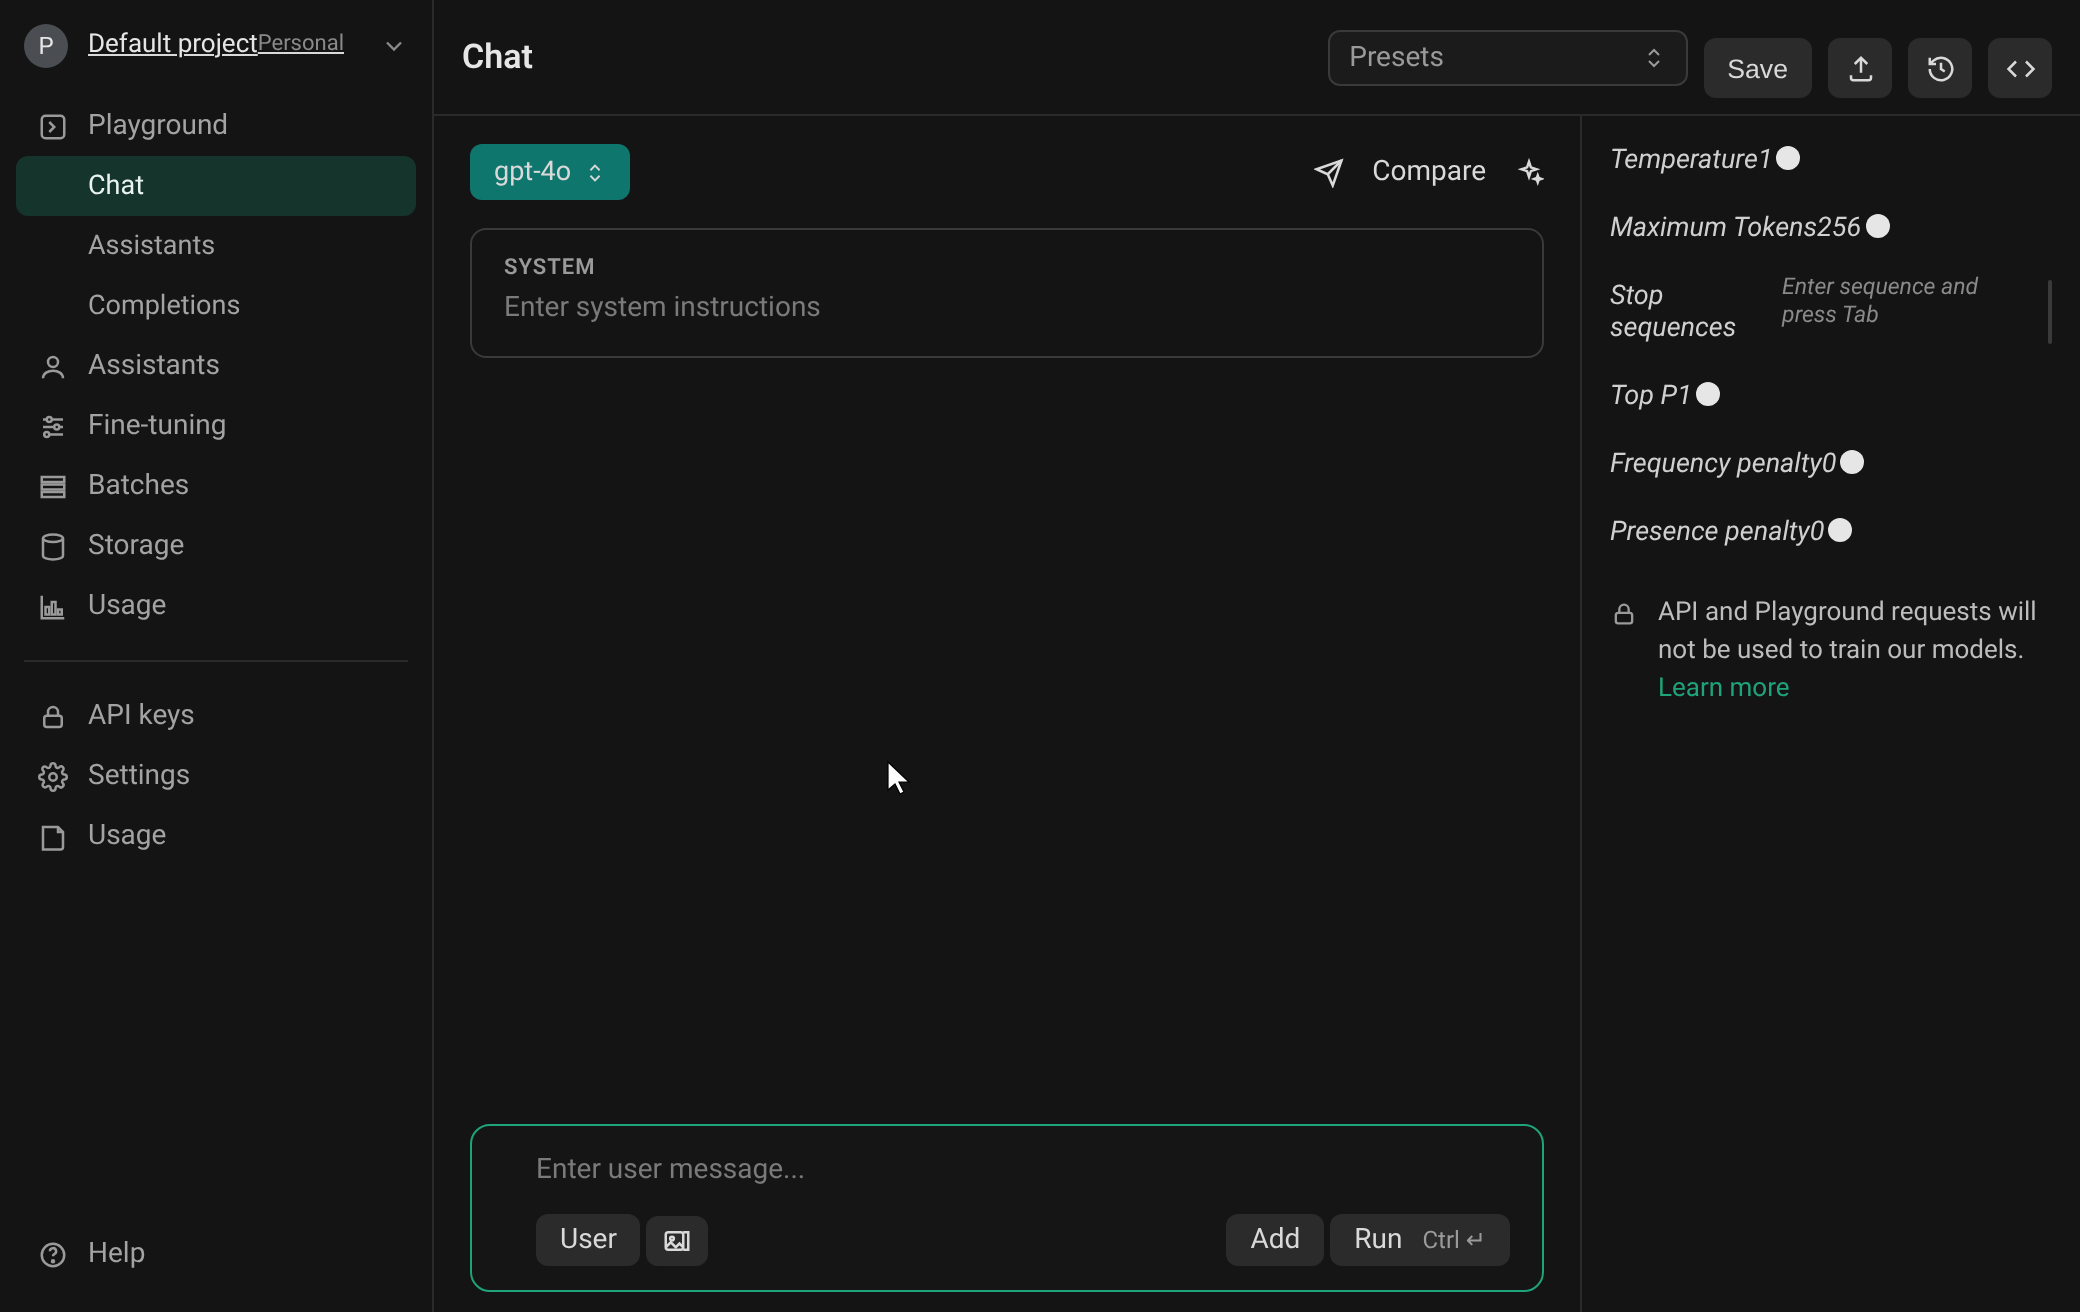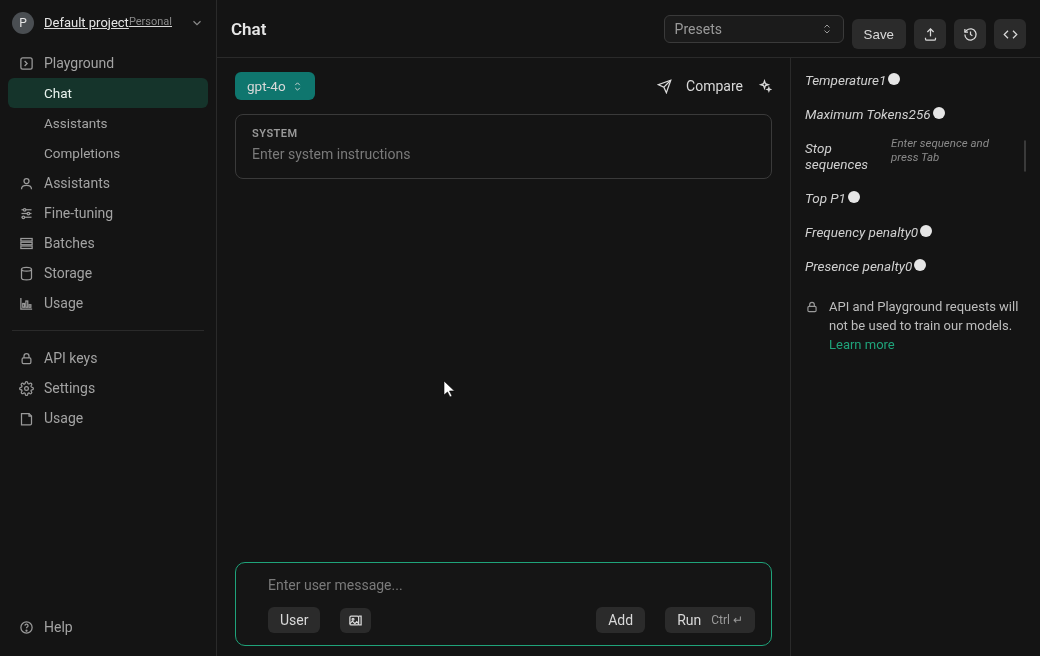--- a/index.html
+++ b/index.html
@@ -33,21 +33,21 @@
   .model-row { display:flex; align-items:center; gap:14px;}
   .model-pill { background:#0f766e; color:#d9d9d9; padding:6px 12px; border-radius:6px; display:flex; align-items:center; gap:6px; font-size:13.5px;}
   .model-row .spacer{flex:1;}
   .compare-grp { display:flex; align-items:center; gap:14px; color:#d9d9d9;}
   .system-box { margin-top:14px; border:1px solid #3a3a3a; border-radius:8px; padding:12px 16px 16px 16px;}
   .system-label { font-size:11px; letter-spacing:0.5px; color:#9a9a9a; font-weight:600;}
   .system-ph { margin-top:6px; color:#7a7a7a;}
   .cursor-arrow { position:absolute; left:226px; top:322px; color:#fff; font-size:14px; pointer-events:none;}
   .composer { margin-top:auto; border:1.5px solid #1fa37a; border-radius:10px; padding:14px 16px 12px 32px; background:#151515;}
   .composer-ph { color:#7a7a7a; margin-bottom:14px;}
-  .composer-row { display:flex; align-items:center; gap:20px;}
+  .composer-row { display:flex; align-items:center; gap:3px;}
   .pill { background:#2b2b2b; padding:5px 12px; border-radius:6px; color:#d9d9d9; display:flex;align-items:center;gap:6px;}
   .pill.small{ padding:5px 8px;}
   .composer-row .spacer{flex:1;}
   .shortcut { color:#9a9a9a; font-size:12px; margin-left:4px;}
   
   .settings { width:250px; border-left:1px solid #2a2a2a; padding:14px 14px 10px 14px; display:flex; flex-direction:column; gap:18px; overflow:hidden;}
   .setting { display:flex; flex-direction:row; gap:8px;font-style:italic;}
   .setting-head { display:flex; justify-content:space-between; color:#d0d0d0; font-size:13.5px;}
   .slider { position:relative; height:14px;}
   .track { position:absolute; top:6px; left:0; right:0; height:3px; background:#3a3a3a; border-radius:2px;}

